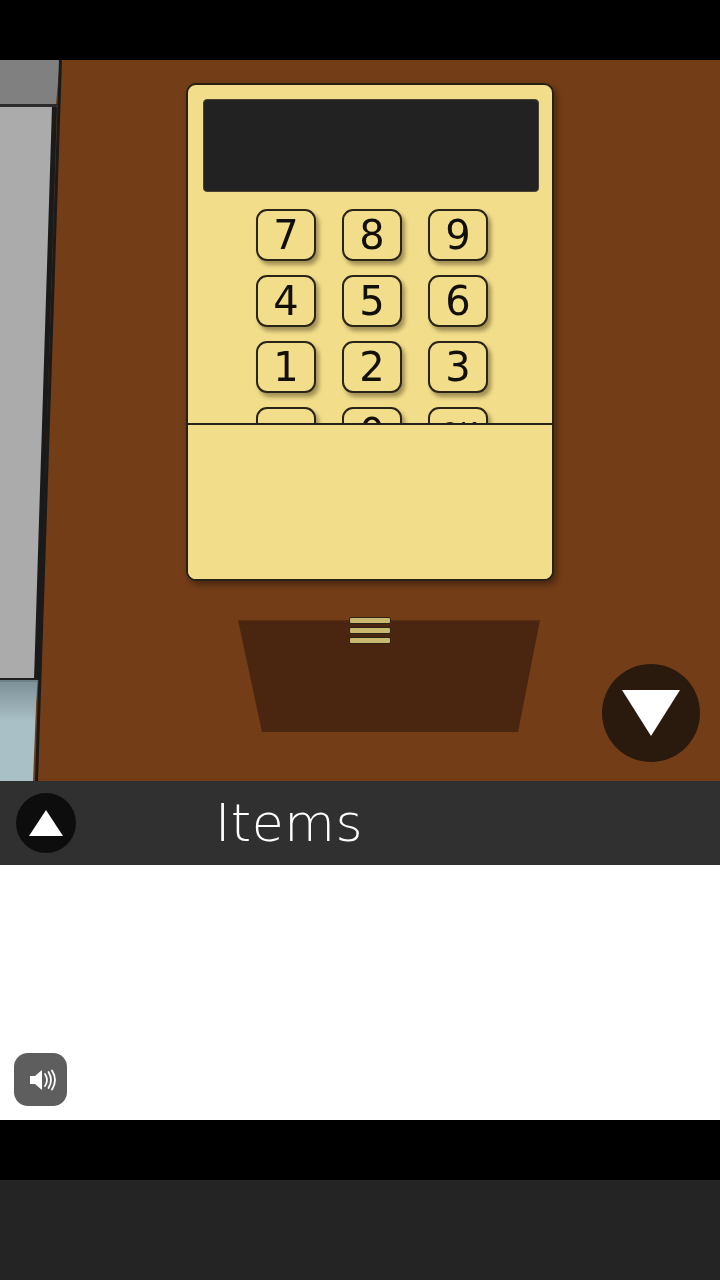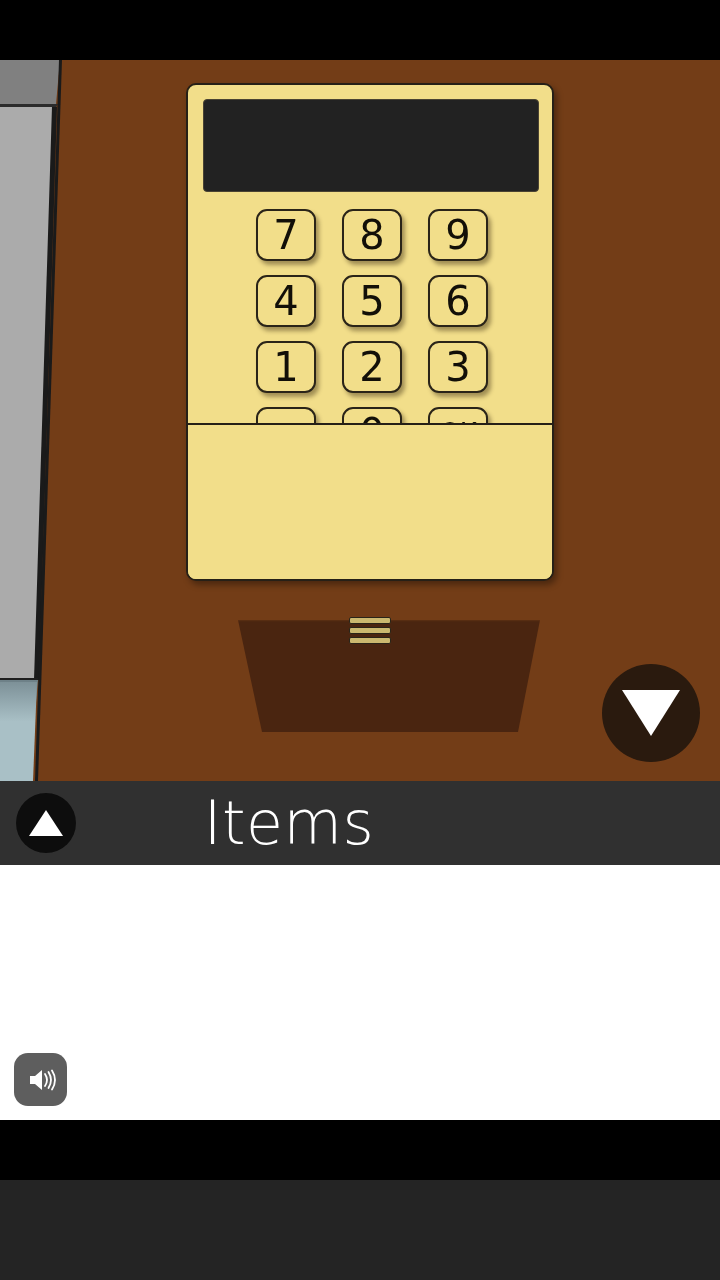--- a/index.html
+++ b/index.html
@@ -231,21 +231,21 @@
     background: #303030;
   }
   .items-title {
     position: absolute;
     left: 0; top: 0;
     width: 578px; height: 84px;
     display: flex;
     align-items: center;
     justify-content: center;
     color: #FFFFFF;
-    font-size: 60px;
+    font-size: 52px;
     font-weight: 300;
     font-family: "DejaVu Sans", sans-serif;
     letter-spacing: 0.5px;
   }
   .nav-up {
     position: absolute;
     left: 16px; top: 793px;
     width: 60px; height: 60px;
     border-radius: 50%;
     background: #0D0D0D;

